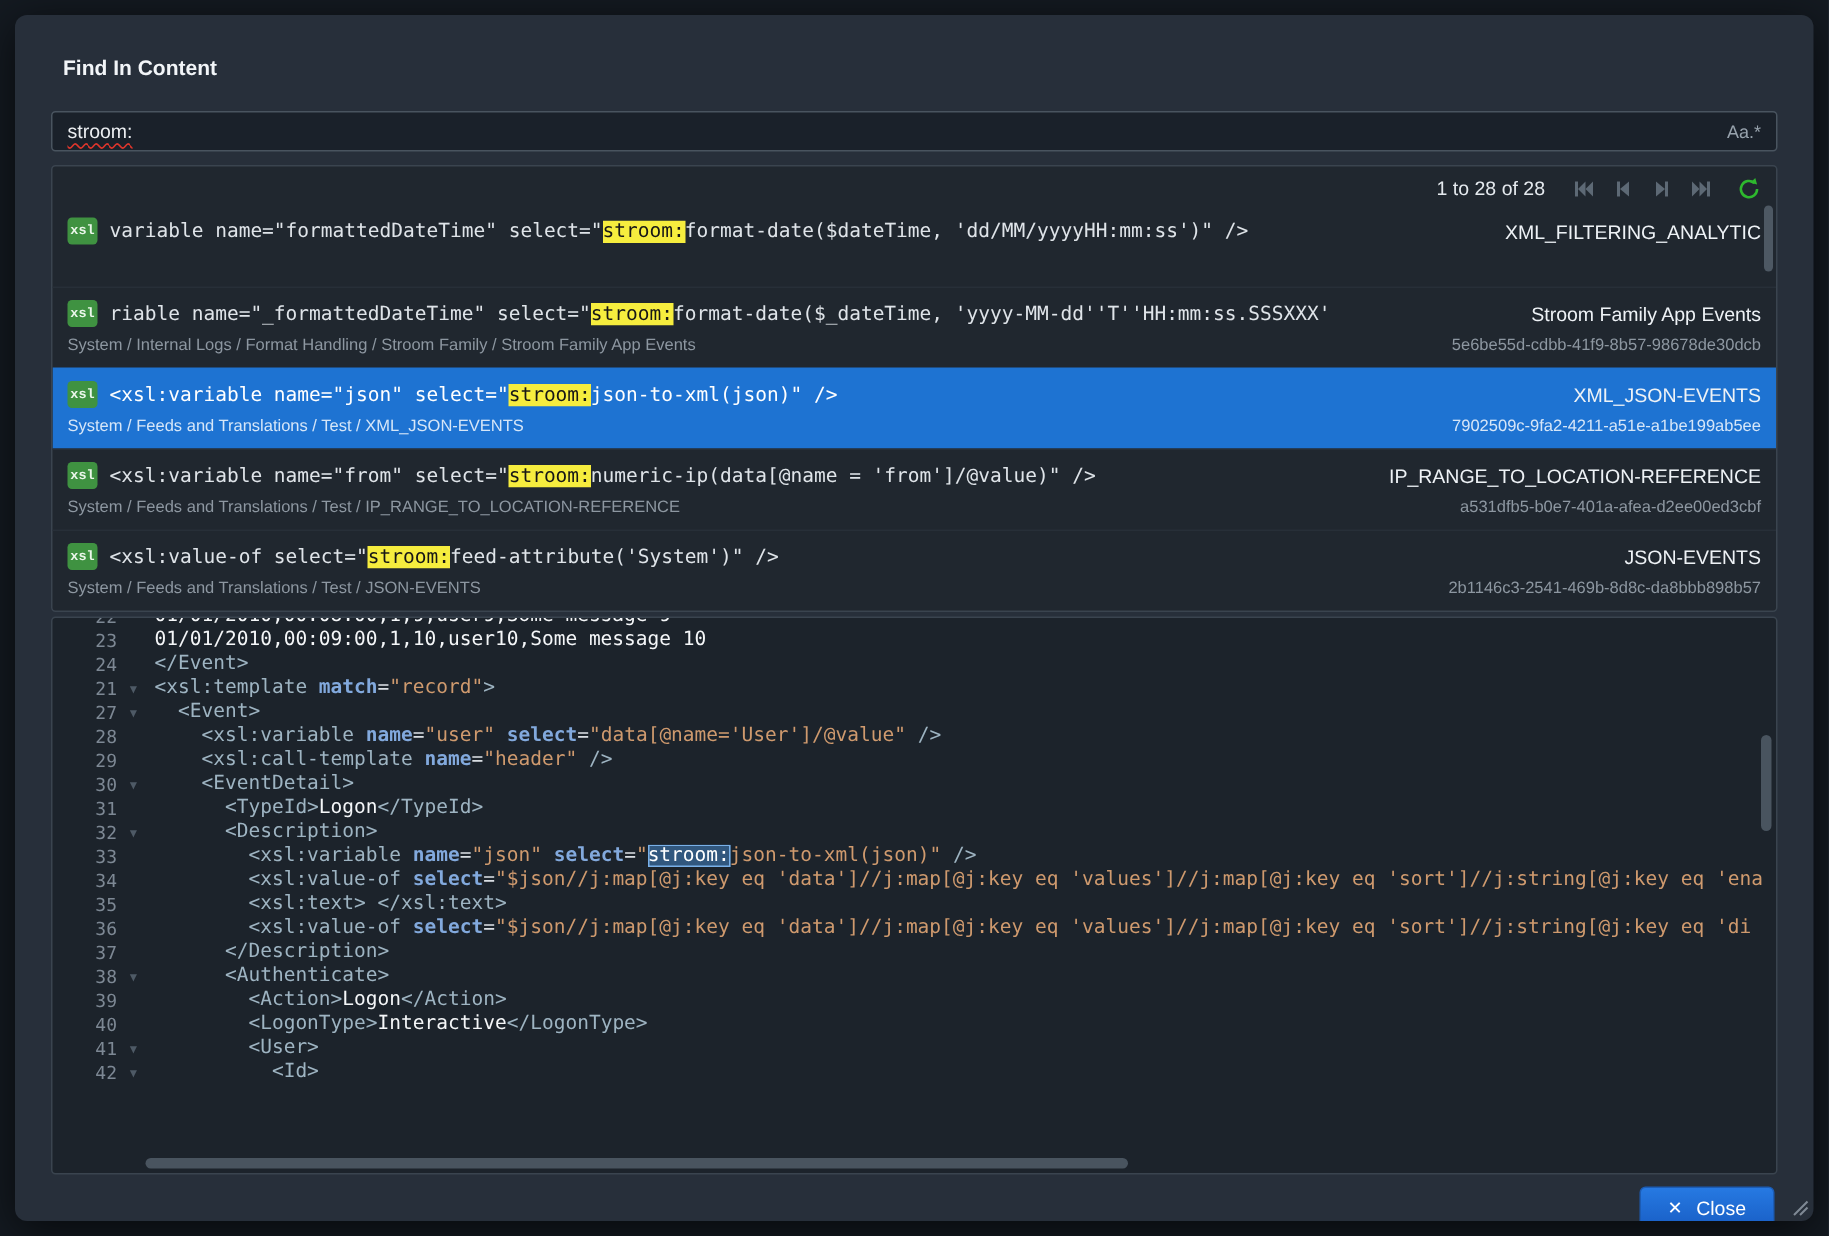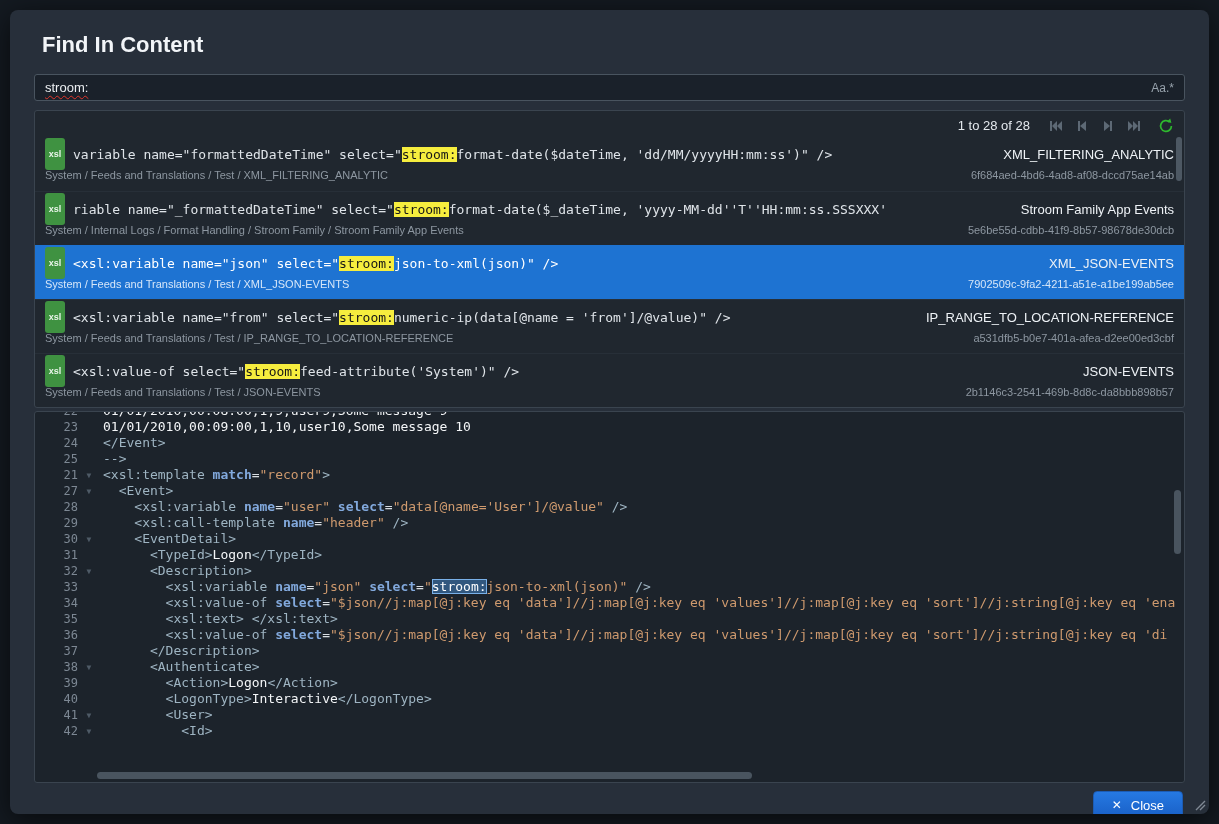--- a/index.html
+++ b/index.html
@@ -16,43 +16,43 @@
     --refresh-green:#2eb82e;
     --xsl-green:#3f9241;
   }
   *{margin:0;padding:0;box-sizing:border-box;}
   html,body{width:1219px;height:824px;}
   body{background:var(--backdrop);font-family:"Liberation Sans",sans-serif;overflow:hidden;}
 
   .dialog{position:absolute;inset:10px;background:var(--dialog);border-radius:8px;
           box-shadow:0 6px 30px rgba(0,0,0,.65);overflow:hidden;}
 
-  .dialog-title{padding:20px 0 0 32px;font-size:22px;font-weight:700;color:#f2f5f8;line-height:30px;}
+  .dialog-title{padding:20px 0 0 32px;font-size:14px;font-weight:700;color:#f2f5f8;line-height:30px;}
 
   .search-box{margin:14px 24px 0;height:27px;background:#1a212a;border:1px solid #49545f;
               border-radius:3px;display:flex;align-items:center;padding:0 10px;font-size:13px;color:var(--text);}
   .search-text{text-decoration:underline wavy #e0352b;text-decoration-thickness:1px;text-underline-offset:3px;}
   .search-opts{margin-left:auto;display:flex;gap:0;color:#97a2ac;font-size:12px;}
   .search-opts span{cursor:pointer;}
 
   .results-panel{margin:9px 24px 0;height:298px;background:var(--panel);border:1px solid var(--border);
                  border-radius:3px;position:relative;overflow:hidden;}
   .pagination-bar{height:26px;display:flex;justify-content:flex-end;align-items:center;
                   padding:3px 8px 0;color:#e4e9ee;font-size:13px;gap:6px;}
   .page-label{margin-right:10px;}
   .page-btn{width:20px;height:18px;display:flex;align-items:center;justify-content:center;
             background:none;border:none;cursor:pointer;color:#5d6975;padding:0;}
   .refresh-btn{color:var(--refresh-green);margin-left:6px;}
 
   .result-row{height:54px;padding:5px 10px 0;border-top:1px solid #272f38;}
   .result-row:first-child{border-top:none;}
   .result-row.selected{background:var(--row-selected);border-top-color:transparent;}
   .row-top{display:flex;align-items:center;gap:8px;height:24px;}
-  .xsl-badge{width:20px;height:32px;flex:none;background:var(--xsl-green);color:#eaf6ea;font-size:9px;
-             font-weight:700;border-radius:3px;display:flex;align-items:center;justify-content:center;}
+  .xsl-badge{width:20px;height:18px;flex:none;background:var(--xsl-green);color:#eaf6ea;font-size:9px;
+             font-weight:700;border-radius:3px;display:flex;align-items:center;justify-content:center;font-family:Liberation Mono, monospace;}
   .row-code{flex:1;font-family:"DejaVu Sans Mono","Liberation Mono",monospace;font-size:13px;
             color:#dfe4e9;white-space:pre;overflow:hidden;}
   .result-row.selected .row-code{color:#ffffff;}
   .match-hl{background:var(--match-yellow);color:#161616;}
   .row-name{flex:none;font-size:13px;color:#eef2f6;white-space:nowrap;}
   .row-bottom{display:flex;justify-content:space-between;margin-top:3px;font-size:11px;color:var(--muted);}
   .result-row.selected .row-bottom{color:#d6e6f8;}
   .results-scroll-v{position:absolute;right:2px;top:26px;width:6px;height:44px;background:#4d5863;border-radius:3px;cursor:pointer;}
 
   .editor-panel{margin:3px 24px 0;height:372px;background:var(--editor);border:1px solid var(--border);
@@ -131,24 +131,20 @@
           </svg>
       </button>
     </div>
     <div id="results-list">
         <div class="result-row">
           <div class="row-top">
             <span class="xsl-badge">xsl</span>
             <span class="row-code"><span>variable name="formattedDateTime" select="</span><span class="match-hl">stroom:</span><span>format-date($dateTime, 'dd/MM/yyyyHH:mm:ss')" /&gt;</span></span>
             <span class="row-name">XML_FILTERING_ANALYTIC</span>
           </div>
-          <div class="row-bottom">
-            <span>System / Feeds and Translations / Test / XML_FILTERING_ANALYTIC</span>
-            <span>6f684aed-4bd6-4ad8-af08-dccd75ae14ab</span>
-          </div>
         </div>
         <div class="result-row">
           <div class="row-top">
             <span class="xsl-badge">xsl</span>
             <span class="row-code"><span>riable name="_formattedDateTime" select="</span><span class="match-hl">stroom:</span><span>format-date($_dateTime, 'yyyy-MM-dd''T''HH:mm:ss.SSSXXX'</span></span>
             <span class="row-name">Stroom Family App Events</span>
           </div>
           <div class="row-bottom">
             <span>System / Internal Logs / Format Handling / Stroom Family / Stroom Family App Events</span>
             <span>5e6be55d-cdbb-41f9-8b57-98678de30dcb</span>
@@ -189,21 +185,20 @@
         </div>
       </div>
     <div class="results-scroll-v"></div>
   </div>
 
   <div class="editor-panel">
     <div class="ed-content" id="editor-lines">
         <div class="ed-line"><span class="ed-num">22</span><span class="ed-fold"></span><span class="ed-code"><span class="tk-txt">01/01/2010,00:08:00,1,9,user9,Some message 9</span></span></div>
         <div class="ed-line"><span class="ed-num">23</span><span class="ed-fold"></span><span class="ed-code"><span class="tk-txt">01/01/2010,00:09:00,1,10,user10,Some message 10</span></span></div>
         <div class="ed-line"><span class="ed-num">24</span><span class="ed-fold"></span><span class="ed-code"><span class="tk-tag">&lt;/Event&gt;</span></span></div>
-        <div class="ed-line"><span class="ed-num">25</span><span class="ed-fold"></span><span class="ed-code"><span class="tk-tag">--&gt;</span></span></div>
         <div class="ed-line"><span class="ed-num">21</span><span class="ed-fold">▼</span><span class="ed-code"><span class="tk-tag">&lt;xsl:template </span><span class="tk-attr">match</span><span class="tk-pun">=</span><span class="tk-str">"record"</span><span class="tk-tag">&gt;</span></span></div>
         <div class="ed-line"><span class="ed-num">27</span><span class="ed-fold">▼</span><span class="ed-code"><span class="tk-tag">  &lt;Event&gt;</span></span></div>
         <div class="ed-line"><span class="ed-num">28</span><span class="ed-fold"></span><span class="ed-code"><span class="tk-tag">    &lt;xsl:variable </span><span class="tk-attr">name</span><span class="tk-pun">=</span><span class="tk-str">"user"</span><span class="tk-pun"> </span><span class="tk-attr">select</span><span class="tk-pun">=</span><span class="tk-str">"data[@name='User']/@value"</span><span class="tk-tag"> /&gt;</span></span></div>
         <div class="ed-line"><span class="ed-num">29</span><span class="ed-fold"></span><span class="ed-code"><span class="tk-tag">    &lt;xsl:call-template </span><span class="tk-attr">name</span><span class="tk-pun">=</span><span class="tk-str">"header"</span><span class="tk-tag"> /&gt;</span></span></div>
         <div class="ed-line"><span class="ed-num">30</span><span class="ed-fold">▼</span><span class="ed-code"><span class="tk-tag">    &lt;EventDetail&gt;</span></span></div>
         <div class="ed-line"><span class="ed-num">31</span><span class="ed-fold"></span><span class="ed-code"><span class="tk-tag">      &lt;TypeId&gt;</span><span class="tk-txt">Logon</span><span class="tk-tag">&lt;/TypeId&gt;</span></span></div>
         <div class="ed-line"><span class="ed-num">32</span><span class="ed-fold">▼</span><span class="ed-code"><span class="tk-tag">      &lt;Description&gt;</span></span></div>
         <div class="ed-line"><span class="ed-num">33</span><span class="ed-fold"></span><span class="ed-code"><span class="tk-tag">        &lt;xsl:variable </span><span class="tk-attr">name</span><span class="tk-pun">=</span><span class="tk-str">"json"</span><span class="tk-pun"> </span><span class="tk-attr">select</span><span class="tk-pun">=</span><span class="tk-str">"</span><span class="tk-hl">stroom:</span><span class="tk-str">json-to-xml(json)"</span><span class="tk-tag"> /&gt;</span></span></div>
         <div class="ed-line"><span class="ed-num">34</span><span class="ed-fold"></span><span class="ed-code"><span class="tk-tag">        &lt;xsl:value-of </span><span class="tk-attr">select</span><span class="tk-pun">=</span><span class="tk-str">"$json//j:map[@j:key eq 'data']//j:map[@j:key eq 'values']//j:map[@j:key eq 'sort']//j:string[@j:key eq 'ena</span></span></div>
         <div class="ed-line"><span class="ed-num">35</span><span class="ed-fold"></span><span class="ed-code"><span class="tk-tag">        &lt;xsl:text&gt;</span><span class="tk-txt"> </span><span class="tk-tag">&lt;/xsl:text&gt;</span></span></div>

